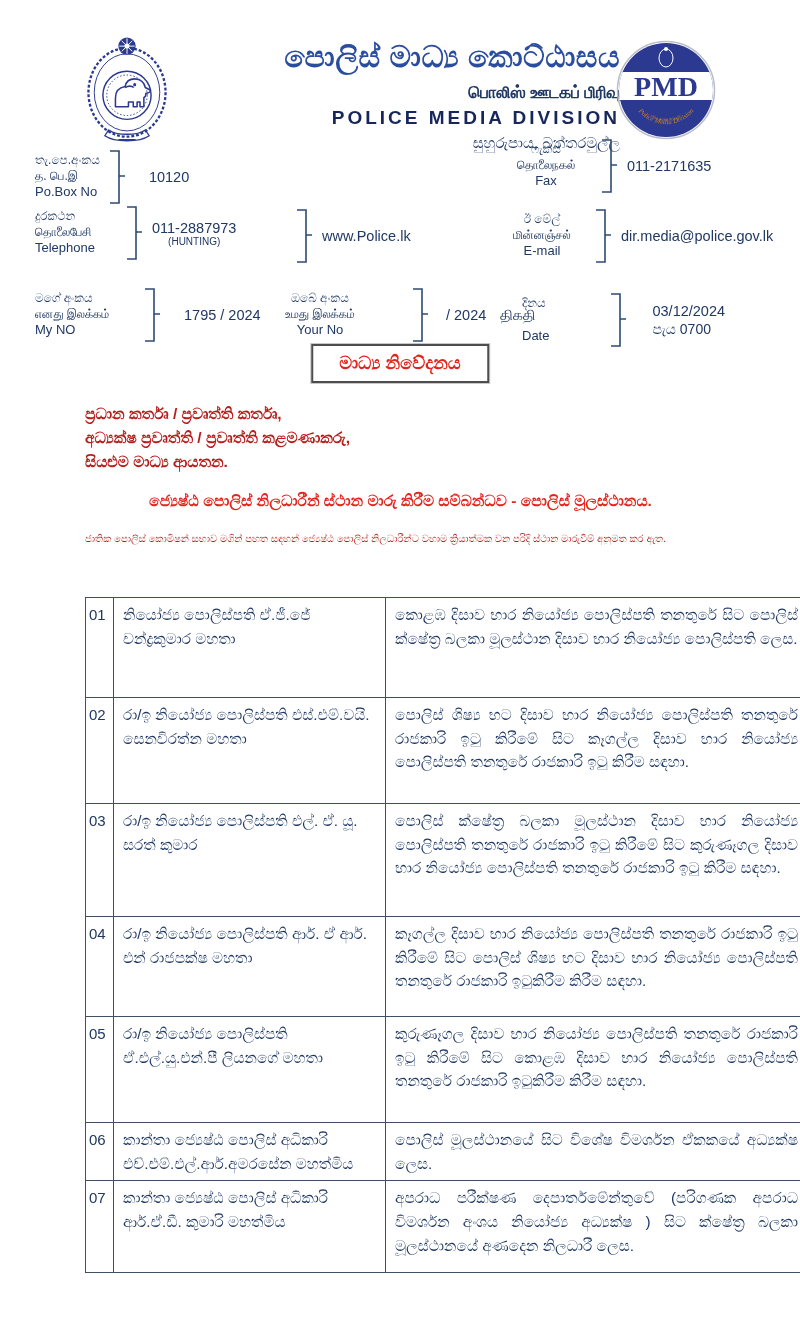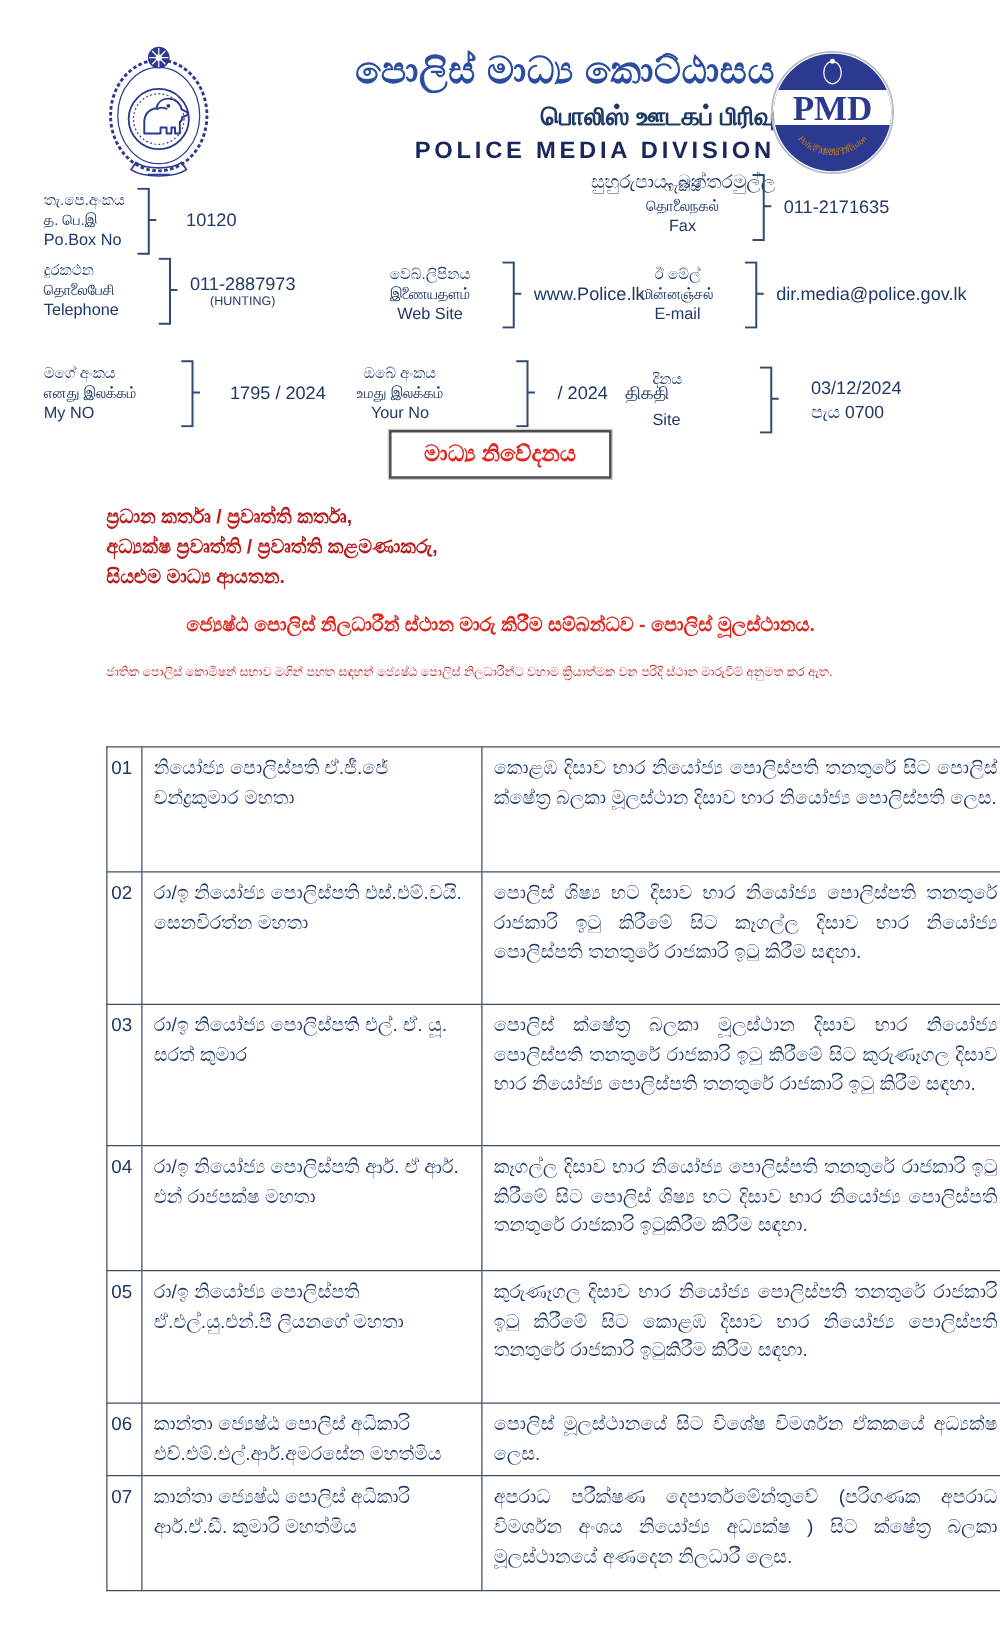--- a/index.html
+++ b/index.html
@@ -3,21 +3,21 @@
 <meta charset="utf-8">
 <style>
   * { margin:0; padding:0; box-sizing:border-box; }
   body { background:#fff; font-family:"Liberation Sans","DejaVu Sans",sans-serif; }
   .page { position:relative; width:800px; height:1318px; background:#fff; color:#1F3864; overflow:hidden; }
 
   
   .crest { position:absolute; left:74px; top:33px; width:106px; height:112px; }
   .head-center { position:absolute; left:180px; right:180px; top:40px; text-align:right; }
   .t-si { font-size:30px; font-weight:bold; color:#2B4DA0; letter-spacing:.5px; }
-  .t-ta { font-size:21px; font-weight:bold; color:#1F3864; margin-top:8px; }
+  .t-ta { font-size:17px; font-weight:bold; color:#1F3864; margin-top:8px; }
   .t-en { font-size:19px; font-weight:bold; color:#17275C; letter-spacing:3px; margin-top:4px; }
   .t-ad { font-size:15px; color:#1F3864; margin-top:5px; }
   .pmdlogo { position:absolute; left:616px; top:40px; width:100px; height:100px; }
 
   
   .citem { position:absolute; display:flex; align-items:center; gap:9px; }
   .labels { font-size:12px; line-height:1.3; color:#1F3864; }
   .labels .en { font-size:13px; }
   .labels.center { text-align:center; }
   .bracket { flex:0 0 auto; display:block; }
@@ -148,25 +148,20 @@
     <svg class="bracket" style="margin-left:22px;" width="17" height="54" viewBox="0 0 17 54">
         <path d="M1 1 H10 V26 H16 M10 26 V53 H1" fill="none" stroke="#2E4B73" stroke-width="1.6"></path>
       </svg>
     <div class="cval">
       <span>011-2887973</span>
       <span class="note">(HUNTING)</span>
     </div>
   </div>
 
   <div class="citem" style="left:296px; top:209px;">
-    <div class="labels center" style="width:96px;">
-      <div>වෙබ්.ලිපිනය</div>
-      <div>இணையதளம்</div>
-      <div class="en">Web Site</div>
-    </div>
     <svg class="bracket" width="17" height="54" viewBox="0 0 17 54">
         <path d="M1 1 H10 V26 H16 M10 26 V53 H1" fill="none" stroke="#2E4B73" stroke-width="1.6"></path>
       </svg>
     <div class="cval">www.Police.lk</div>
   </div>
 
   <div class="citem" style="left:498px; top:209px;">
     <div class="labels center" style="width:88px;">
       <div>ඊ මේල්</div>
       <div>மின்னஞ்சல்</div>
@@ -200,21 +195,21 @@
         <path d="M1 1 H10 V26 H16 M10 26 V53 H1" fill="none" stroke="#2E4B73" stroke-width="1.6"></path>
       </svg>
     <div class="cval" style="margin-left:8px;">
       <span>/ 2024</span><span class="suffix">திகதி</span>
     </div>
   </div>
 
   <div class="citem" style="left:522px; top:288px;">
     <div class="labels gap-labels">
       <div>දිනය</div>
-      <div class="en">Site</div>
+      <div class="en">Date</div>
     </div>
     <svg class="bracket" style="margin-left:52px;" width="17" height="54" viewBox="0 0 17 54">
         <path d="M1 1 H10 V26 H16 M10 26 V53 H1" fill="none" stroke="#2E4B73" stroke-width="1.6"></path>
       </svg>
     <div class="cval" style="margin-left:16px;">
       <span>03/12/2024</span>
       <span class="sub">පැය 0700</span>
     </div>
   </div>
 

